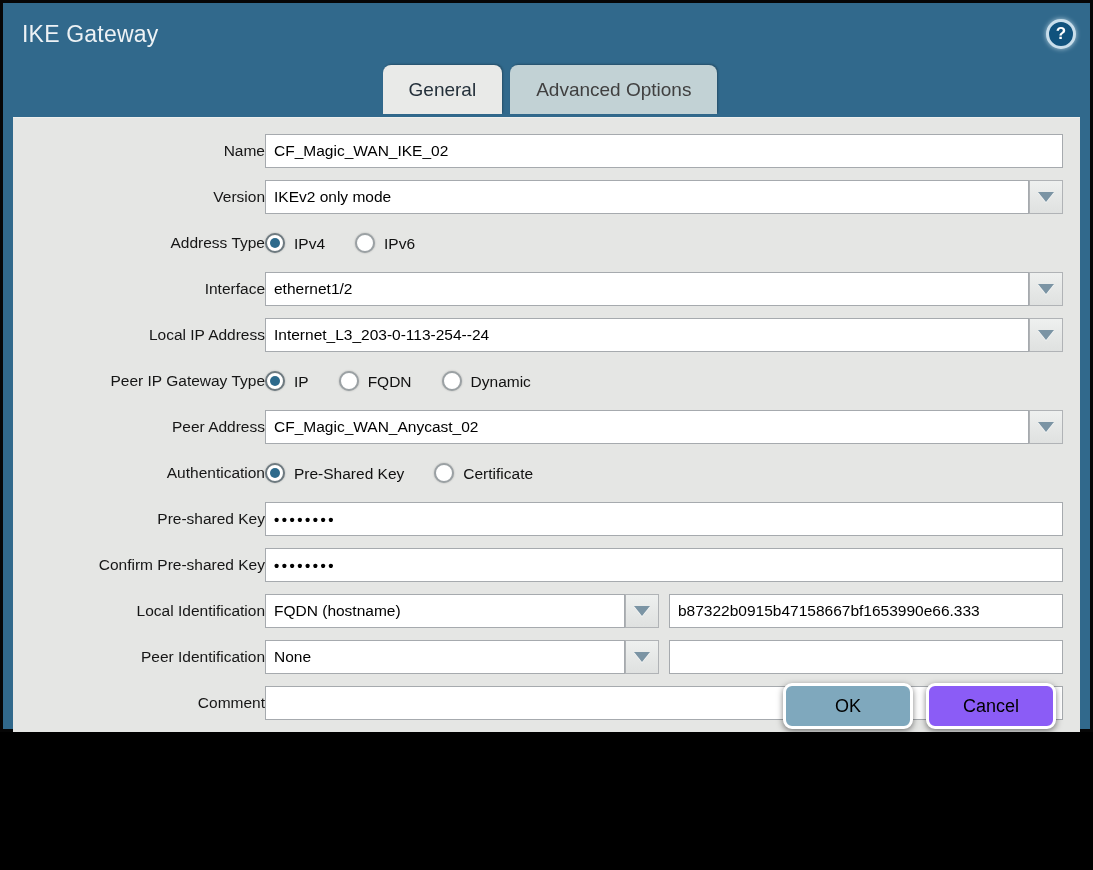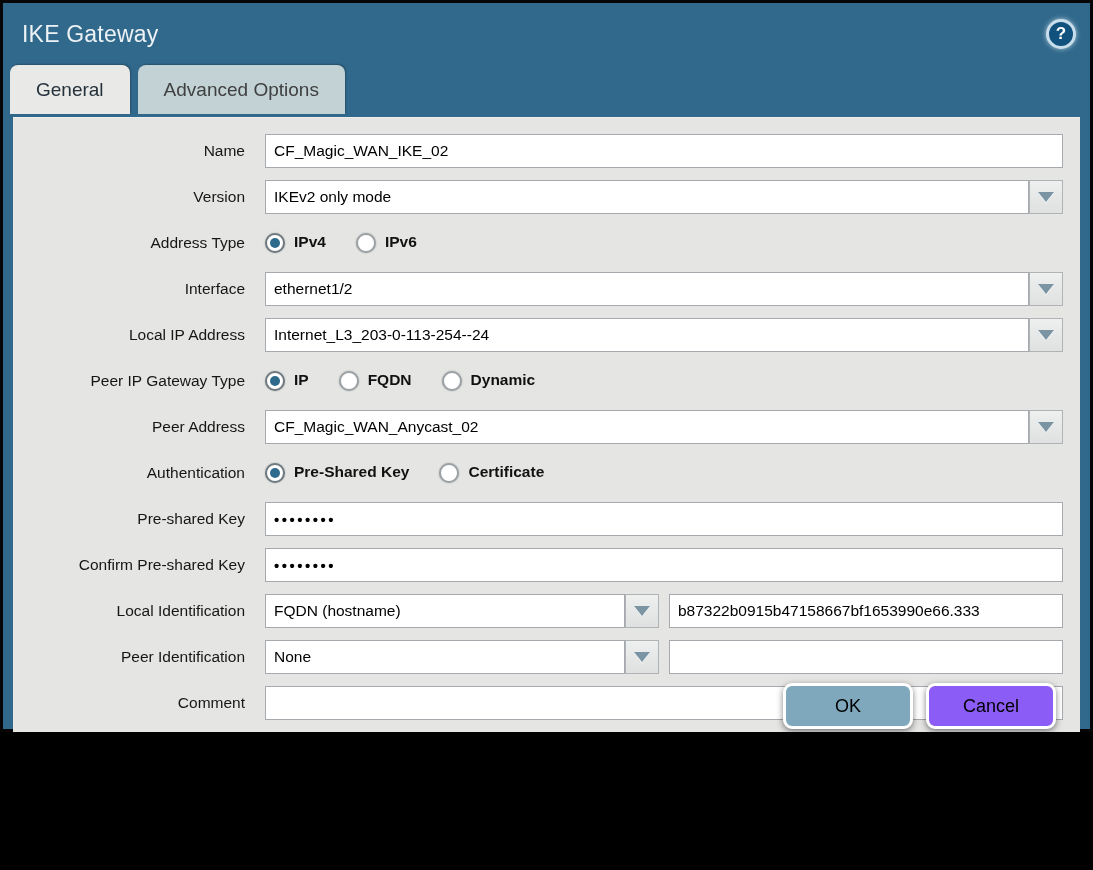--- a/index.html
+++ b/index.html
@@ -26,21 +26,21 @@
     width:30px; height:30px; border-radius:50%;
     background:#10527D;
     border:3px solid #C9DEEB;
     box-shadow:0 0 5px rgba(210,230,240,.8);
     color:#fff; font-size:17px; font-weight:bold;
     display:flex; align-items:center; justify-content:center;
     cursor:pointer;
   }
 
   
-  .tabs { display:flex; gap:8px; height:49px; padding-left:7px; }
+  .tabs { display:flex; gap:8px; height:49px; padding-left:7px;justify-content:center; }
   .tab {
     display:flex; align-items:center;
     padding:0 26px;
     font-size:19px;
     border-radius:8px 8px 0 0;
     cursor:pointer;
     box-shadow:1px -1px 2px rgba(0,0,0,.25);
   }
   .tab-active { background:#E9EAE8; color:#24303a; }
   .tab-inactive { background:#C2D2D5; color:#404040; }
@@ -51,21 +51,21 @@
     height:669px;
     background:#E5E6E4;
     padding-top:17px;
     box-shadow:0 1px 0 rgba(255,255,255,.35) inset;
   }
 
   .row { display:flex; align-items:center; height:34px; margin-bottom:12px; }
   .row.sp { margin-top:6px; }
   .lbl {
     width:252px; flex-shrink:0;
-    text-align:right; padding-right:20px;
+    text-align:right; padding-right:0;
     font-size:15.5px; color:#161616;
   }
   .fieldarea { display:flex; width:798px; align-items:center; }
 
   input.text {
     flex:1; height:34px; min-width:0;
     border:1px solid #a6aaae;
     background:#fff; color:#000;
     font-family:inherit; font-size:15.5px;
     padding:0 8px;
@@ -86,21 +86,21 @@
     border-right:8px solid transparent;
     border-top:10px solid #7B94A4;
     filter:drop-shadow(0 1px 0 rgba(255,255,255,.7));
   }
 
   
   .combo-narrow { display:flex; width:394px; }
   .gap10 { width:10px; flex-shrink:0; }
 
   
-  .radio-opt { display:flex; align-items:flex-start; margin-right:30px; cursor:pointer;font-weight:bold; }
+  .radio-opt { display:flex; align-items:flex-end; margin-right:30px; cursor:pointer; }
   .radio {
     width:20px; height:20px; border-radius:50%;
     background:#fff; border:2px solid #9ba1a4;
     box-shadow:0 0 2px rgba(0,0,0,.25);
     display:flex; align-items:center; justify-content:center;
     flex-shrink:0;
   }
   .radio.sel { border-color:#6e7a80; }
   .radio.sel::after {
     content:""; width:10px; height:10px; border-radius:50%;

